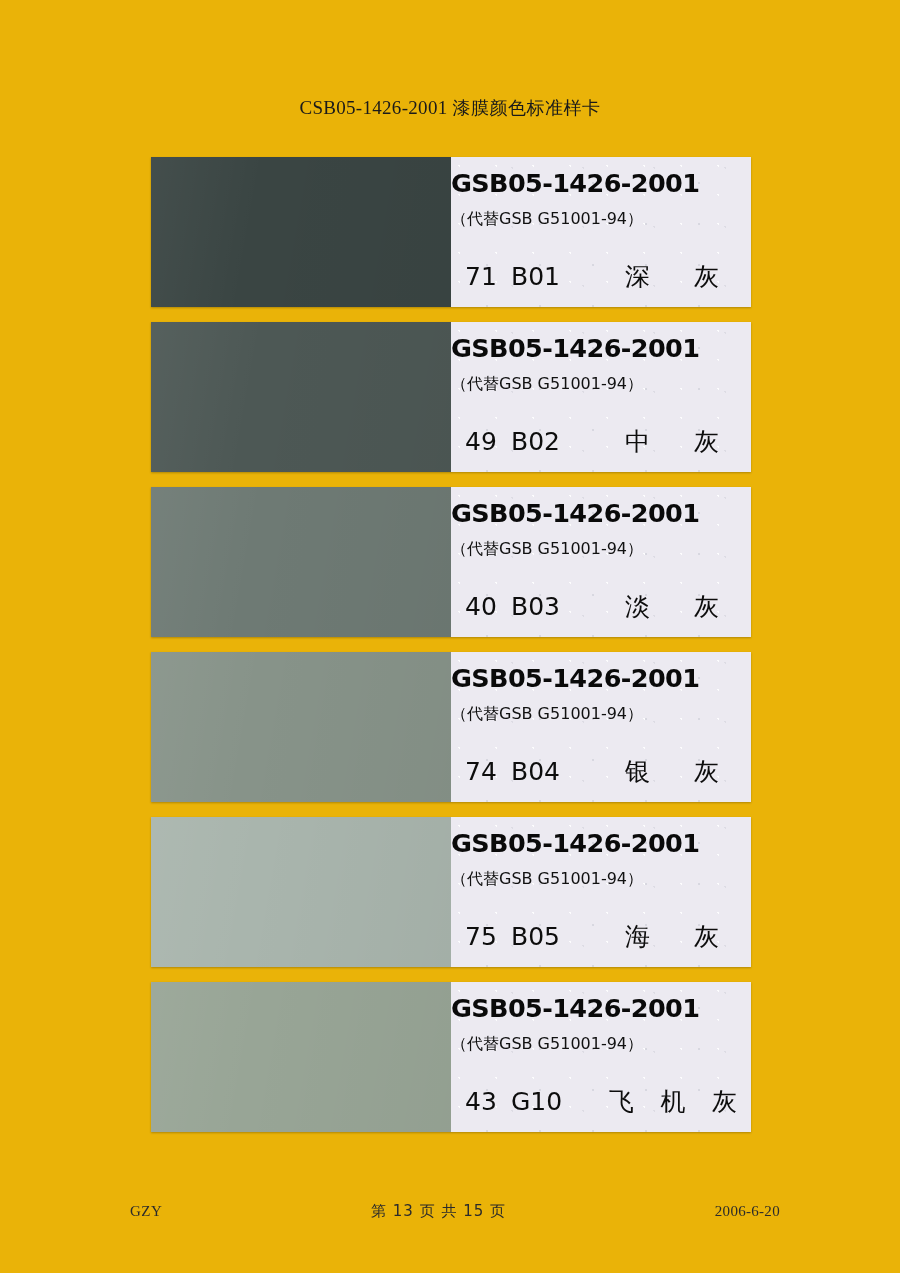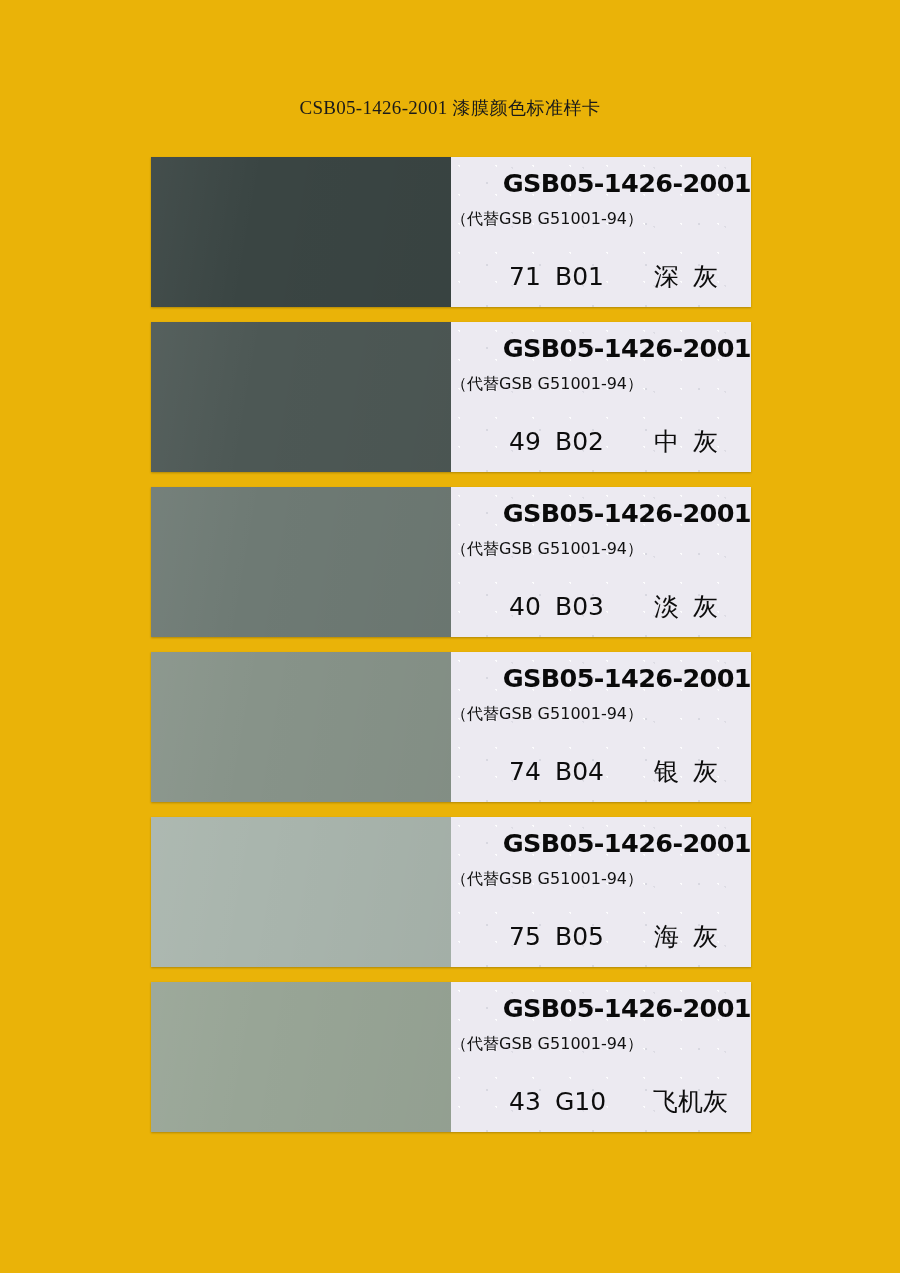--- a/index.html
+++ b/index.html
@@ -86,21 +86,21 @@
     position: relative;
     padding: 0 12px 0 14px;
     box-sizing: border-box;
   }
 
   .std-code {
     position: absolute;
     top: 11px;
     left: 0;
     right: 0;
-    text-align: right;
+    text-align: left;
     font-family: "DejaVu Sans", "Liberation Sans", sans-serif;
     font-weight: bold;
     font-size: 25.5px;
     letter-spacing: -0.6px;
     color: #0a0a0a;
     white-space: nowrap;
   }
 
   .replaces {
     position: absolute;
@@ -112,28 +112,27 @@
     font-size: 16px;
     letter-spacing: 0px;
     color: #111111;
     white-space: nowrap;
   }
 
   .name-row {
     position: absolute;
     bottom: 14px;
     left: 14px;
-    right: 24px;
+    right: 8px;
     display: flex;
     align-items: baseline;
     font-family: "DejaVu Sans", "Liberation Sans", sans-serif;
     font-size: 25px;
     color: #0d0d0d;
     white-space: nowrap;
-    margin-left: 44px;
   }
   .name-row .num {
     min-width: 42px;
   }
   .name-row .code {
     margin-left: 4px;
     min-width: 78px;
   }
   .name-row .cname {
     flex: 1;
@@ -273,14 +272,19 @@
             <span class="cname three">
               <span>飞</span>
               <span>机</span>
               <span>灰</span>
             </span>
           </div>
         </div>
       </div>
     </div>
 
+  <div class="footer">
+    <div class="left">GZY</div>
+    <div class="mid">第 13 页 共 15 页</div>
+    <div class="right">2006-6-20</div>
+  </div>
 
 </div>
 
 </body></html>

